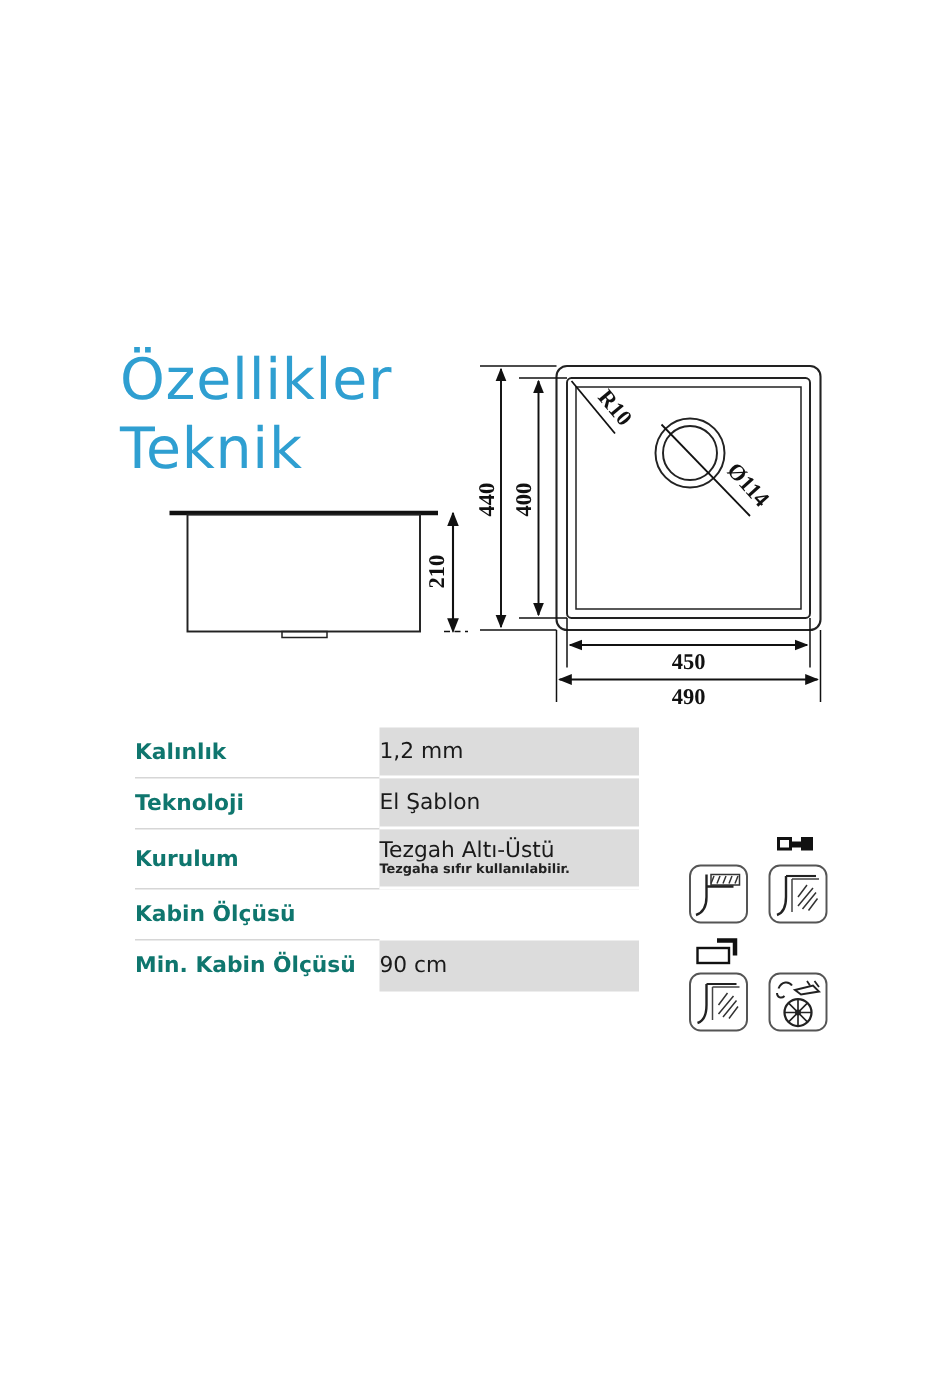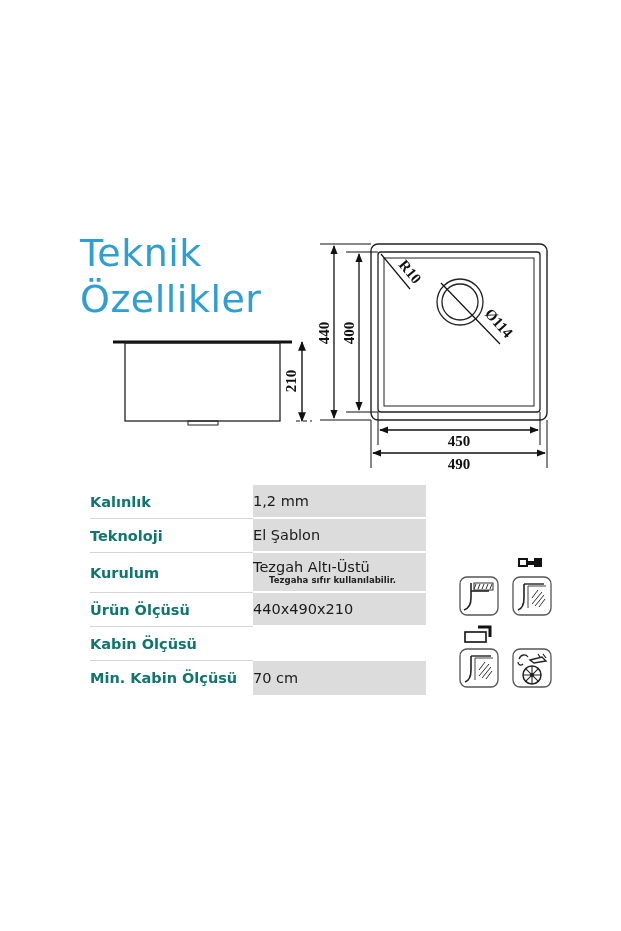--- a/index.html
+++ b/index.html
@@ -9,29 +9,29 @@
   svg.drawing { position: absolute; left: 0; top: 0; }
   .dimtext { font-family: "Liberation Serif", serif; font-weight: bold; font-size: 15px; fill: #111; }
   .spec-table { position: absolute; left: 90px; top: 485px; width: 336px; }
   .spec-row { display: flex; height: 34px; align-items: stretch; position: relative; }
   .spec-row.tall { height: 40px; }
   .spec-label { width: 163px; display: flex; align-items: center; font-family: "DejaVu Sans", sans-serif; font-weight: bold; font-size: 14.5px; color: #0f766e; white-space: nowrap; border-bottom: 1.5px solid #d6d6d6; box-sizing: border-box; }
   .spec-row:last-child .spec-label { border-bottom: none; }
   .spec-value { width: 173px; background: #dcdcdc; display: flex; flex-direction: column; justify-content: center; box-sizing: border-box; font-family: "DejaVu Sans", sans-serif; font-size: 14px; color: #1a1a1a; border-bottom: 2px solid #ffffff; white-space: nowrap; }
   .spec-row:last-child .spec-value { border-bottom: none; }
   .spec-value .main { line-height: 16px; font-size: 14.5px; }
-  .spec-value .sub { font-size: 8.6px; font-weight: bold; line-height: 11px; color: #222; margin-left: 16px; }
+  .spec-value .sub { font-size: 8.6px; font-weight: bold; line-height: 11px; color: #222; }
   .icon { position: absolute; }
 </style>
 </head>
 <body>
 
 <div class="title">
+  <div>Özellikler</div>
   <div>Teknik</div>
-  <div>Özellikler</div>
 </div>
 
 <svg class="drawing" width="621" height="480" viewBox="0 0 621 480">
   <defs>
     <marker id="arr" viewBox="0 0 10 10" refX="9" refY="5" markerWidth="7" markerHeight="7" orient="auto-start-reverse">
       <path d="M0,1 L10,5 L0,9 Z" fill="#111"></path>
     </marker>
   </defs>
 
   <g>
@@ -92,32 +92,26 @@
       </div>
   </div>
   <div class="spec-row tall">
     <div class="spec-label">Kurulum</div>
     <div class="spec-value">
       <span class="main">Tezgah Altı-Üstü</span>
       <span class="sub">Tezgaha sıfır kullanılabilir.</span>
     </div>
   </div>
   <div class="spec-row">
-    <div class="spec-label">Ürün Ölçüsü</div>
-    <div class="spec-value">
-        <span class="main">440x490x210</span>
-      </div>
-  </div>
-  <div class="spec-row">
     <div class="spec-label">Kabin Ölçüsü</div>
   </div>
   <div class="spec-row">
     <div class="spec-label">Min. Kabin Ölçüsü</div>
     <div class="spec-value">
-        <span class="main">70 cm</span>
+        <span class="main">90 cm</span>
       </div>
   </div>
 </div>
 
 <svg class="icon" style="left:459px;top:576px" width="40" height="40" viewBox="0 0 40 40">
   <rect x="1" y="1" width="38" height="38" rx="7" fill="none" stroke="#555" stroke-width="1.3"></rect>
   <rect x="15" y="7" width="19" height="7" fill="none" stroke="#333" stroke-width="1"></rect>
   <path d="M17,8 L15,13 M21,8 L19,13 M25,8 L23,13 M29,8 L27,13 M33,8 L31,13" stroke="#333" stroke-width="1"></path>
   <path d="M12,7 L12,22 C12,30 8,33 5,34" fill="none" stroke="#222" stroke-width="1.6"></path>
   <path d="M12,15 L30,15" stroke="#222" stroke-width="1.6"></path>

